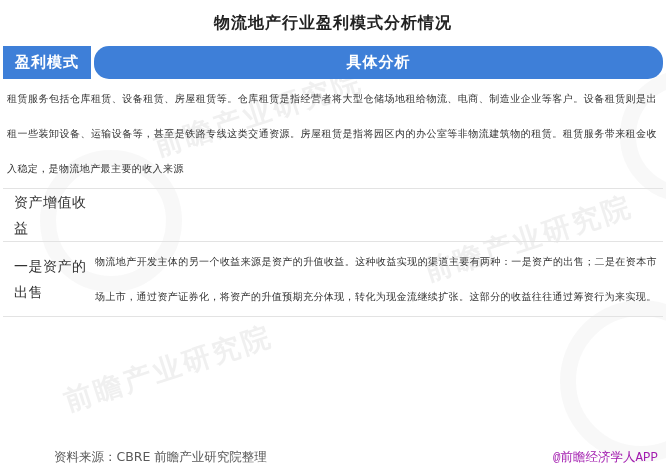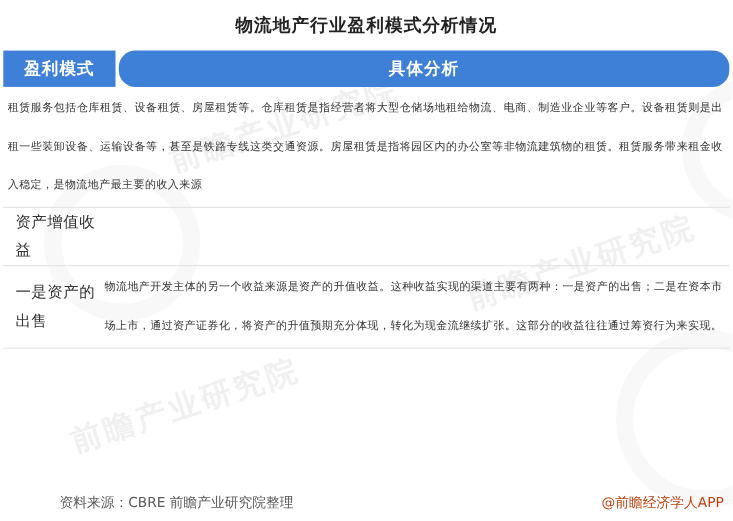--- a/index.html
+++ b/index.html
@@ -28,21 +28,21 @@
   .th {
     background:#3E7FD8;
     color:#ffffff;
     font-weight:bold;
     font-size:15px;
     letter-spacing:1px;
     display:flex;
     align-items:center;
     justify-content:center;
   }
-  .th-model { width:102px; margin-right:3px; }
+  .th-model { width:88px; margin-right:3px; }
   .th-analysis { flex:1;border-radius:15px; }
 
   .row {
     display:flex;
     border-bottom:1px solid #E3E3E3;
     background:transparent;
   }
   .cell-model {
     width:88px;
     box-sizing:border-box;
@@ -69,21 +69,21 @@
     position:absolute;
     left:8px; right:8px; bottom:8px;
     display:flex;
     justify-content:space-between;
     align-items:center;
     font-size:12.5px;
     z-index:1;
     margin-left:46px;
   }
   .source { color:#595959; }
-  .credit { color:#c2410c; }
+  .credit { color:#a21caf;font-family:Liberation Mono, monospace; }
 
   
   .wm {
     position:absolute;
     color:rgba(170,170,170,0.18);
     font-size:28px;
     letter-spacing:3px;
     white-space:nowrap;
     transform:rotate(-18deg);
     pointer-events:none;

